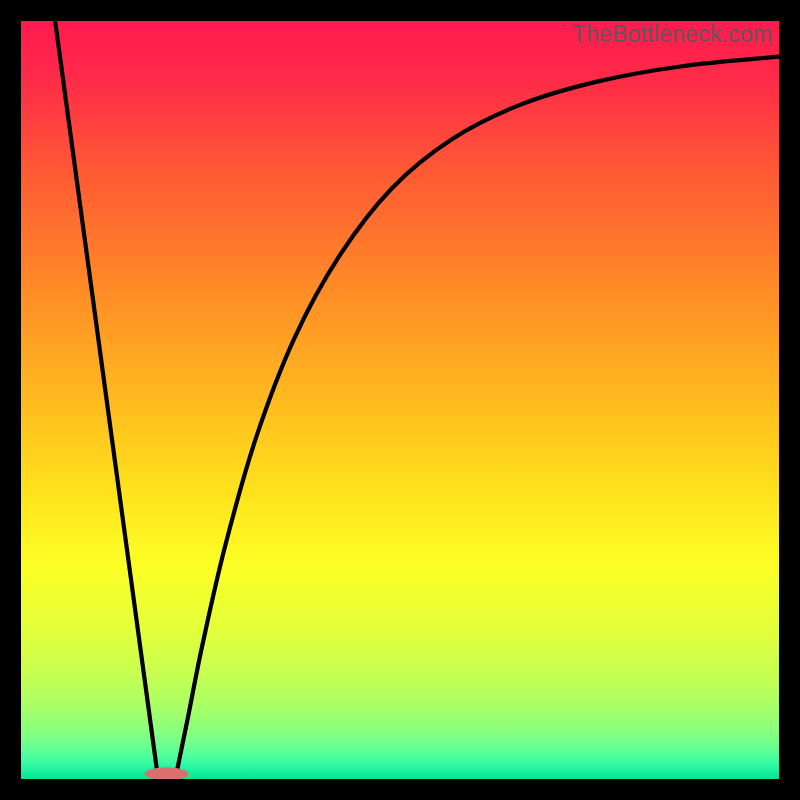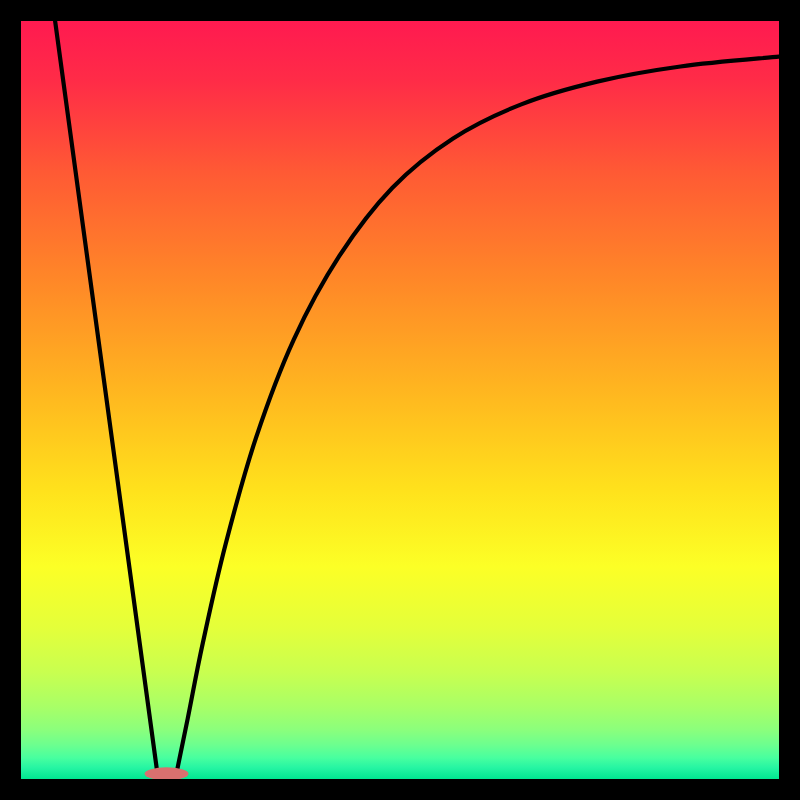--- a/index.html
+++ b/index.html
@@ -62,13 +62,14 @@
           <stop offset="97.2%" stop-color="#48ff9f"></stop>
           <stop offset="98.5%" stop-color="#26f5a3"></stop>
           <stop offset="100%" stop-color="#00e690"></stop>
         </linearGradient>
     </defs>
     <rect id="bgrect" x="0" y="0" width="758" height="758" fill="url(#bg)"></rect>
     <path id="leftline" fill="none" stroke="#000" stroke-width="4.2" stroke-linecap="round" d="M 34.11 0 L 136.44 752.694"></path>
     <path id="rightline" fill="none" stroke="#000" stroke-width="4.2" stroke-linecap="round" d="M 155.39 752.694 C 157.4366 742.73388 161.9846 720.96412 166.76 697.36 C 171.53539999999998 673.75588 175.09799999999998 652.9412 181.92 621.56 C 188.742 590.1787999999999 195.10920000000002 559.8588 204.66000000000003 523.02 C 214.21080000000003 486.1812 222.7004 453.73879999999997 234.98 416.9 C 247.25959999999998 380.0612 257.8716 351.1056 272.88 318.36 C 287.8884 285.61440000000005 300.6228 262.26800000000003 318.36 234.98000000000002 C 336.09720000000004 207.692 350.954 187.9082 371.42 166.76 C 391.886 145.6118 408.86519999999996 132.4984 432.05999999999995 117.49000000000001 C 455.25479999999993 102.48160000000001 474.3564 93.613 500.28000000000003 83.38 C 526.2036 73.14699999999999 547.4276 67.46199999999999 576.08 60.639999999999986 C 604.7324000000001 53.81799999999999 626.7144000000001 49.98252000000002 659.46 45.48000000000002 C 692.2056 40.977480000000014 740.2628 37.39971999999998 758 35.625999999999976"></path>
     <ellipse id="marker" cx="145.536" cy="752.694" rx="21.982" ry="6.4430000000000005" fill="#d9706f"></ellipse>
   </svg>
+  <div class="watermark">TheBottleneck.com</div>
 </div>
 
 </body></html>

